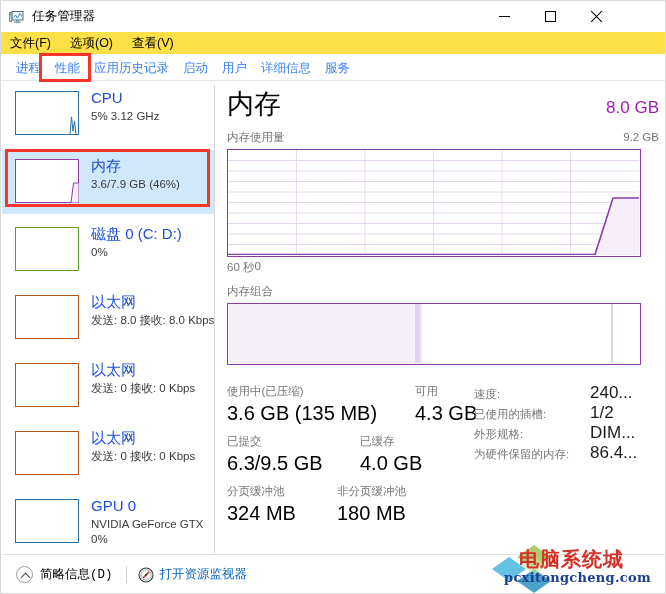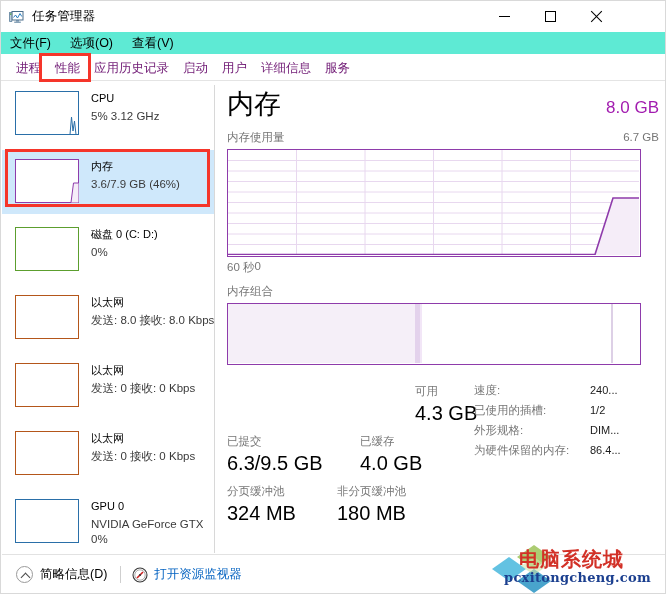--- a/index.html
+++ b/index.html
@@ -47,34 +47,34 @@
     content: ""; position: absolute; left: -1px; top: 5px;
     width: 15px; height: 1px; background: #000;
   }
   .glyph-close:before { transform: rotate(45deg); }
   .glyph-close:after  { transform: rotate(-45deg); }
 
   
   #menubar {
     position: absolute; left: 0; top: 31px; width: 664px; height: 22px;
     display: flex; align-items: center; padding-left: 9px;
-    background: #5eead4;
+    background: #fde047;
   }
   .menu-item {
     font-size: 12.5px; color: #000; margin-right: 19px; white-space: nowrap;
   }
 
   
   #tabbar {
     position: absolute; left: 0; top: 53px; width: 664px; height: 26px;
     display: flex; align-items: flex-end; padding-left: 8px;
     background: #ffffff;
   }
   .tab {
-    font-size: 12.5px; color: #701a75; padding: 2px 7px 4px 7px;
+    font-size: 12.5px; color: #3b82f6; padding: 2px 7px 4px 7px;
     white-space: nowrap; line-height: 16px;
   }
   .tab.active { background: #ffffff; }
   #tab-underline {
     position: absolute; left: 0; top: 79px; width: 664px; height: 1px;
     background: #e4e4e4;
   }
 
   
   #sidebar {
@@ -90,21 +90,21 @@
     height: 64px; padding: 6px 0 0 13px; margin-bottom: 4px;
   }
   .side-item.selected { background: #cfe8fb; }
   .thumb {
     width: 64px; height: 44px; flex: none; background: #ffffff;
     position: relative; overflow: hidden; margin-top: 3px;
   }
   .thumb svg { position: absolute; left: 0; top: 0; }
   .side-text { margin-left: 12px; padding-top: 0px; overflow: hidden; }
   .side-title {
-    font-size: 11px; color: #000000; line-height: 20px; white-space: nowrap;
+    font-size: 15px; color: #1d4ed8; line-height: 20px; white-space: nowrap;
   }
   .side-sub {
     font-size: 11.5px; color: #3a3a3a; line-height: 16px; white-space: nowrap;
   }
   .side-sub2 {
     font-size: 11.5px; color: #3a3a3a; line-height: 15px; white-space: nowrap;
   }
 
   
   #main {
@@ -142,32 +142,32 @@
   
   #stats { position: relative; margin-top: 18px; width: 432px; }
   #stats-left { position: absolute; left: 0; top: 0; width: 238px; }
   .stat-row { position: relative; height: 50px; }
   .stat-cell { position: absolute; top: 0; }
   .stat-key { font-size: 11.5px; color: #767676; line-height: 16px; white-space: nowrap; }
   .stat-val { font-size: 20px; color: #000; line-height: 28px; white-space: nowrap; }
   #stats-right { position: absolute; left: 247px; top: 0; width: 190px; }
   .kv { display: flex; height: 20px; align-items: baseline; }
   .kv-k { font-size: 11.5px; color: #767676; width: 116px; white-space: nowrap; }
-  .kv-v { font-size: 11px; color: #1b1b1b; white-space: nowrap; text-align: center; }
+  .kv-v { font-size: 17px; color: #1b1b1b; white-space: nowrap; text-align: center; }
 
   
   #statusbar-sep {
     position: absolute; left: 1px; top: 553px; width: 663px; height: 1px;
     background: #e2e2e2;
   }
   #statusbar {
     position: absolute; left: 1px; top: 554px; width: 663px; height: 39px;
     display: flex; align-items: center; padding-left: 14px; background: #fff;
   }
-  #fewer-details { display: flex; align-items: center; }
+  #fewer-details { display: flex; align-items: center; font-family: Liberation Mono, monospace; }
   #chev-circle {
     width: 17px; height: 17px; border: 1px solid #9a9a9a; border-radius: 50%;
     position: relative; margin-right: 7px;
   }
   #chev-circle:before {
     content: ""; position: absolute; left: 4.5px; top: 6.5px;
     width: 6px; height: 6px; border-left: 1.3px solid #4a4a4a;
     border-top: 1.3px solid #4a4a4a; transform: rotate(45deg);
   }
   #fewer-text { font-size: 12.5px; color: #000; }
@@ -350,21 +350,21 @@
 
   <div id="main">
 
     <div id="main-head">
       <div id="mem-title">内存</div>
       <div id="mem-total">8.0 GB</div>
     </div>
 
     <div id="graph-label-row">
       <div class="small-label">内存使用量</div>
-      <div class="small-label-r">6.7 GB</div>
+      <div class="small-label-r">9.2 GB</div>
     </div>
 
     <div id="usage-graph">
       <svg width="411" height="105" viewBox="0 0 411 105" preserveAspectRatio="none">
 
         <g stroke="#e8d8ef" stroke-width="1">
           <line x1="0" y1="10.5" x2="411" y2="10.5"></line>
           <line x1="0" y1="21.0" x2="411" y2="21.0"></line>
           <line x1="0" y1="31.5" x2="411" y2="31.5"></line>
           <line x1="0" y1="42.0" x2="411" y2="42.0"></line>
@@ -403,20 +403,24 @@
         <rect x="194" y="0" width="189" height="59" fill="#ffffff"></rect>
         <line x1="384" y1="0" x2="384" y2="59" stroke="#ddd0e6" stroke-width="2"></line>
         <rect x="386" y="0" width="25" height="59" fill="#ffffff"></rect>
       </svg>
     </div>
 
     <div id="stats">
 
       <div id="stats-left">
         <div class="stat-row">
+          <div class="stat-cell" style="left:0;">
+            <div class="stat-key">使用中(已压缩)</div>
+            <div class="stat-val">3.6 GB (135 MB)</div>
+          </div>
           <div class="stat-cell" style="left:188px;">
             <div class="stat-key">可用</div>
             <div class="stat-val">4.3 GB</div>
           </div>
         </div>
         <div class="stat-row">
           <div class="stat-cell" style="left:0;">
             <div class="stat-key">已提交</div>
             <div class="stat-val">6.3/9.5 GB</div>
           </div>

